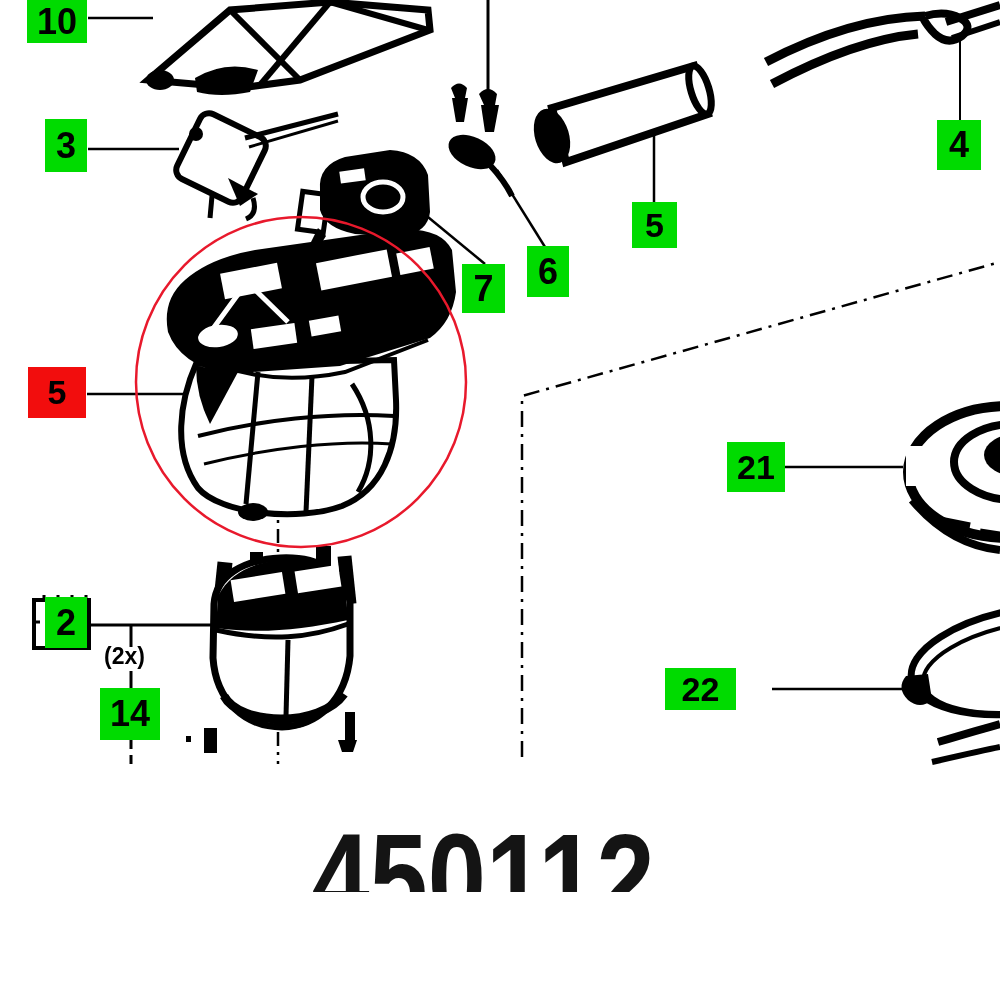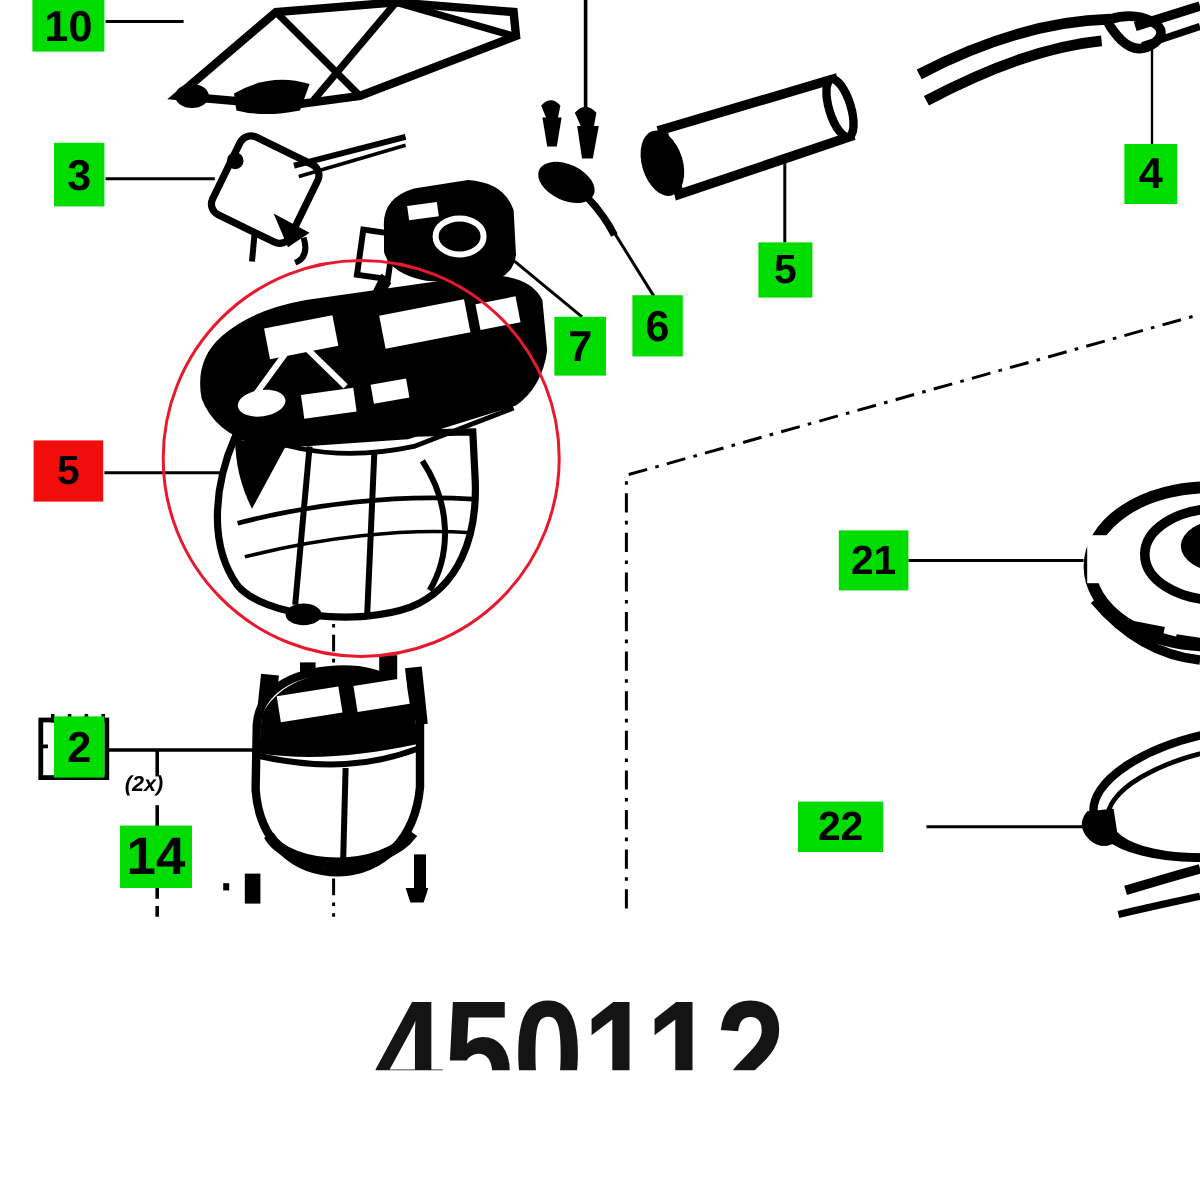--- a/index.html
+++ b/index.html
@@ -3,21 +3,21 @@
 <meta charset="utf-8">
 <style>
   html,body{margin:0;padding:0;background:#fff;}
   .stage{position:relative;width:1000px;height:892px;background:#fff;overflow:hidden;
          font-family:"Liberation Sans",sans-serif;}
   .stage svg{position:absolute;left:0;top:0;}
   .plabel{position:absolute;display:flex;align-items:center;justify-content:center;
           font-weight:bold;color:#000;box-sizing:border-box;cursor:pointer;}
   .plabel.green{background:var(--label-green,#00DB00);}
   .plabel.red{background:var(--label-red,#F20D0D);}
-  .qty-note{position:absolute;font-weight:bold;color:#000;font-size:18px;font-style:italic;}
+  .qty-note{position:absolute;font-weight:bold;color:#000;font-size:23px;}
   .part-number{position:absolute;font-weight:bold;color:#141414;font-size:126px;line-height:1;
                transform:translateX(-50%) scaleX(0.83);transform-origin:center top;white-space:nowrap;}
 </style>
 </head>
 <body>
 
 <div class="stage">
 
   <svg width="1000" height="1000" viewBox="0 0 1000 1000">
 
@@ -164,22 +164,22 @@
     <circle cx="301" cy="382" r="165" fill="none" stroke="#E8192C" stroke-width="2.5"></circle>
   </svg>
 
   <div class="plabel green" style="left:27px;top:0;width:60px;height:43px;font-size:36px">10</div>
   <div class="plabel green" style="left:45px;top:119px;width:42px;height:53px;font-size:36px">3</div>
   <div class="plabel green" style="left:937px;top:120px;width:44px;height:50px;font-size:36px">4</div>
   <div class="plabel green" style="left:632px;top:202px;width:45px;height:46px;font-size:34px">5</div>
   <div class="plabel green" style="left:527px;top:246px;width:42px;height:51px;font-size:36px">6</div>
   <div class="plabel green" style="left:462px;top:264px;width:43px;height:49px;font-size:36px">7</div>
   <div class="plabel red" style="left:28px;top:367px;width:58px;height:51px;font-size:34px">5</div>
-  <div class="plabel green" style="left:699px;top:442px;width:58px;height:50px;font-size:34px">21</div>
+  <div class="plabel green" style="left:727px;top:442px;width:58px;height:50px;font-size:34px">21</div>
   <div class="plabel green" style="left:665px;top:668px;width:71px;height:42px;font-size:34px">22</div>
   <div class="plabel green" style="left:45px;top:597px;width:42px;height:51px;font-size:36px">2</div>
-  <div class="plabel green" style="left:100px;top:688px;width:60px;height:52px;font-size:44px">14</div>
+  <div class="plabel green" style="left:100px;top:688px;width:60px;height:52px;font-size:36px">14</div>
 
   <div class="qty-note" style="left:104px;top:643px">(2x)</div>
 
   <div class="part-number" style="left:483px;top:816px">450112</div>
 
 </div>
 
 </body></html>

